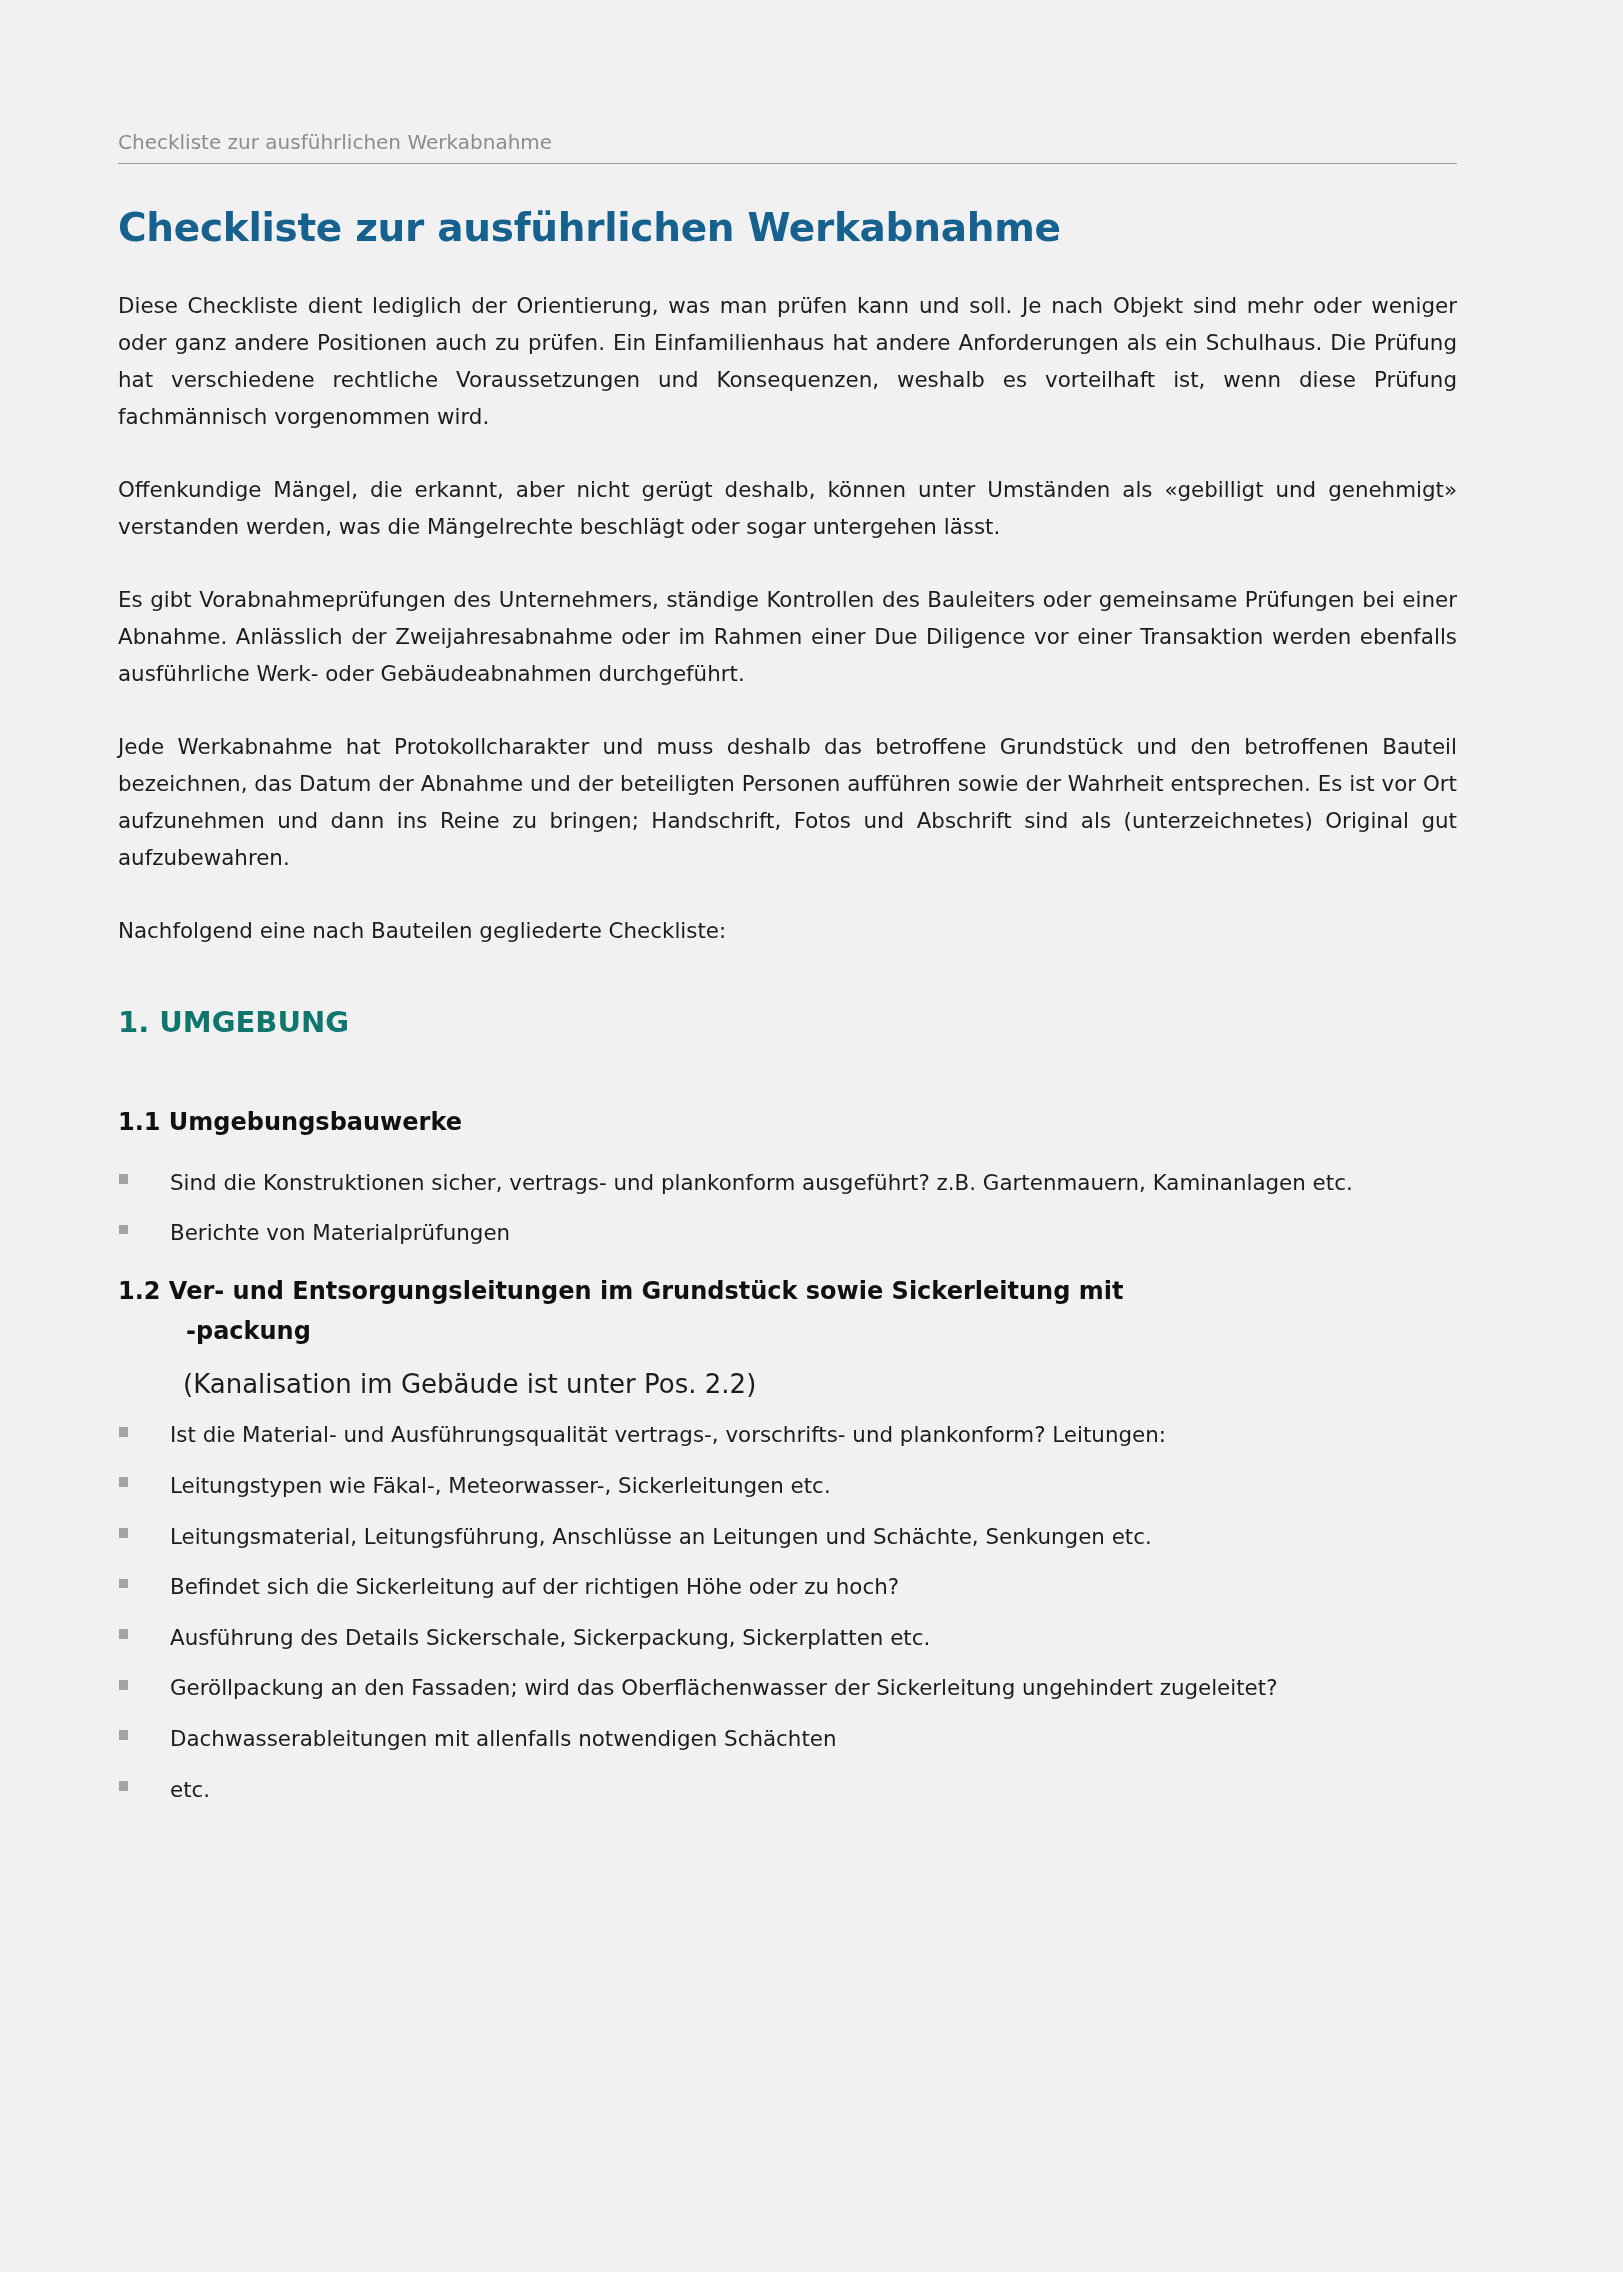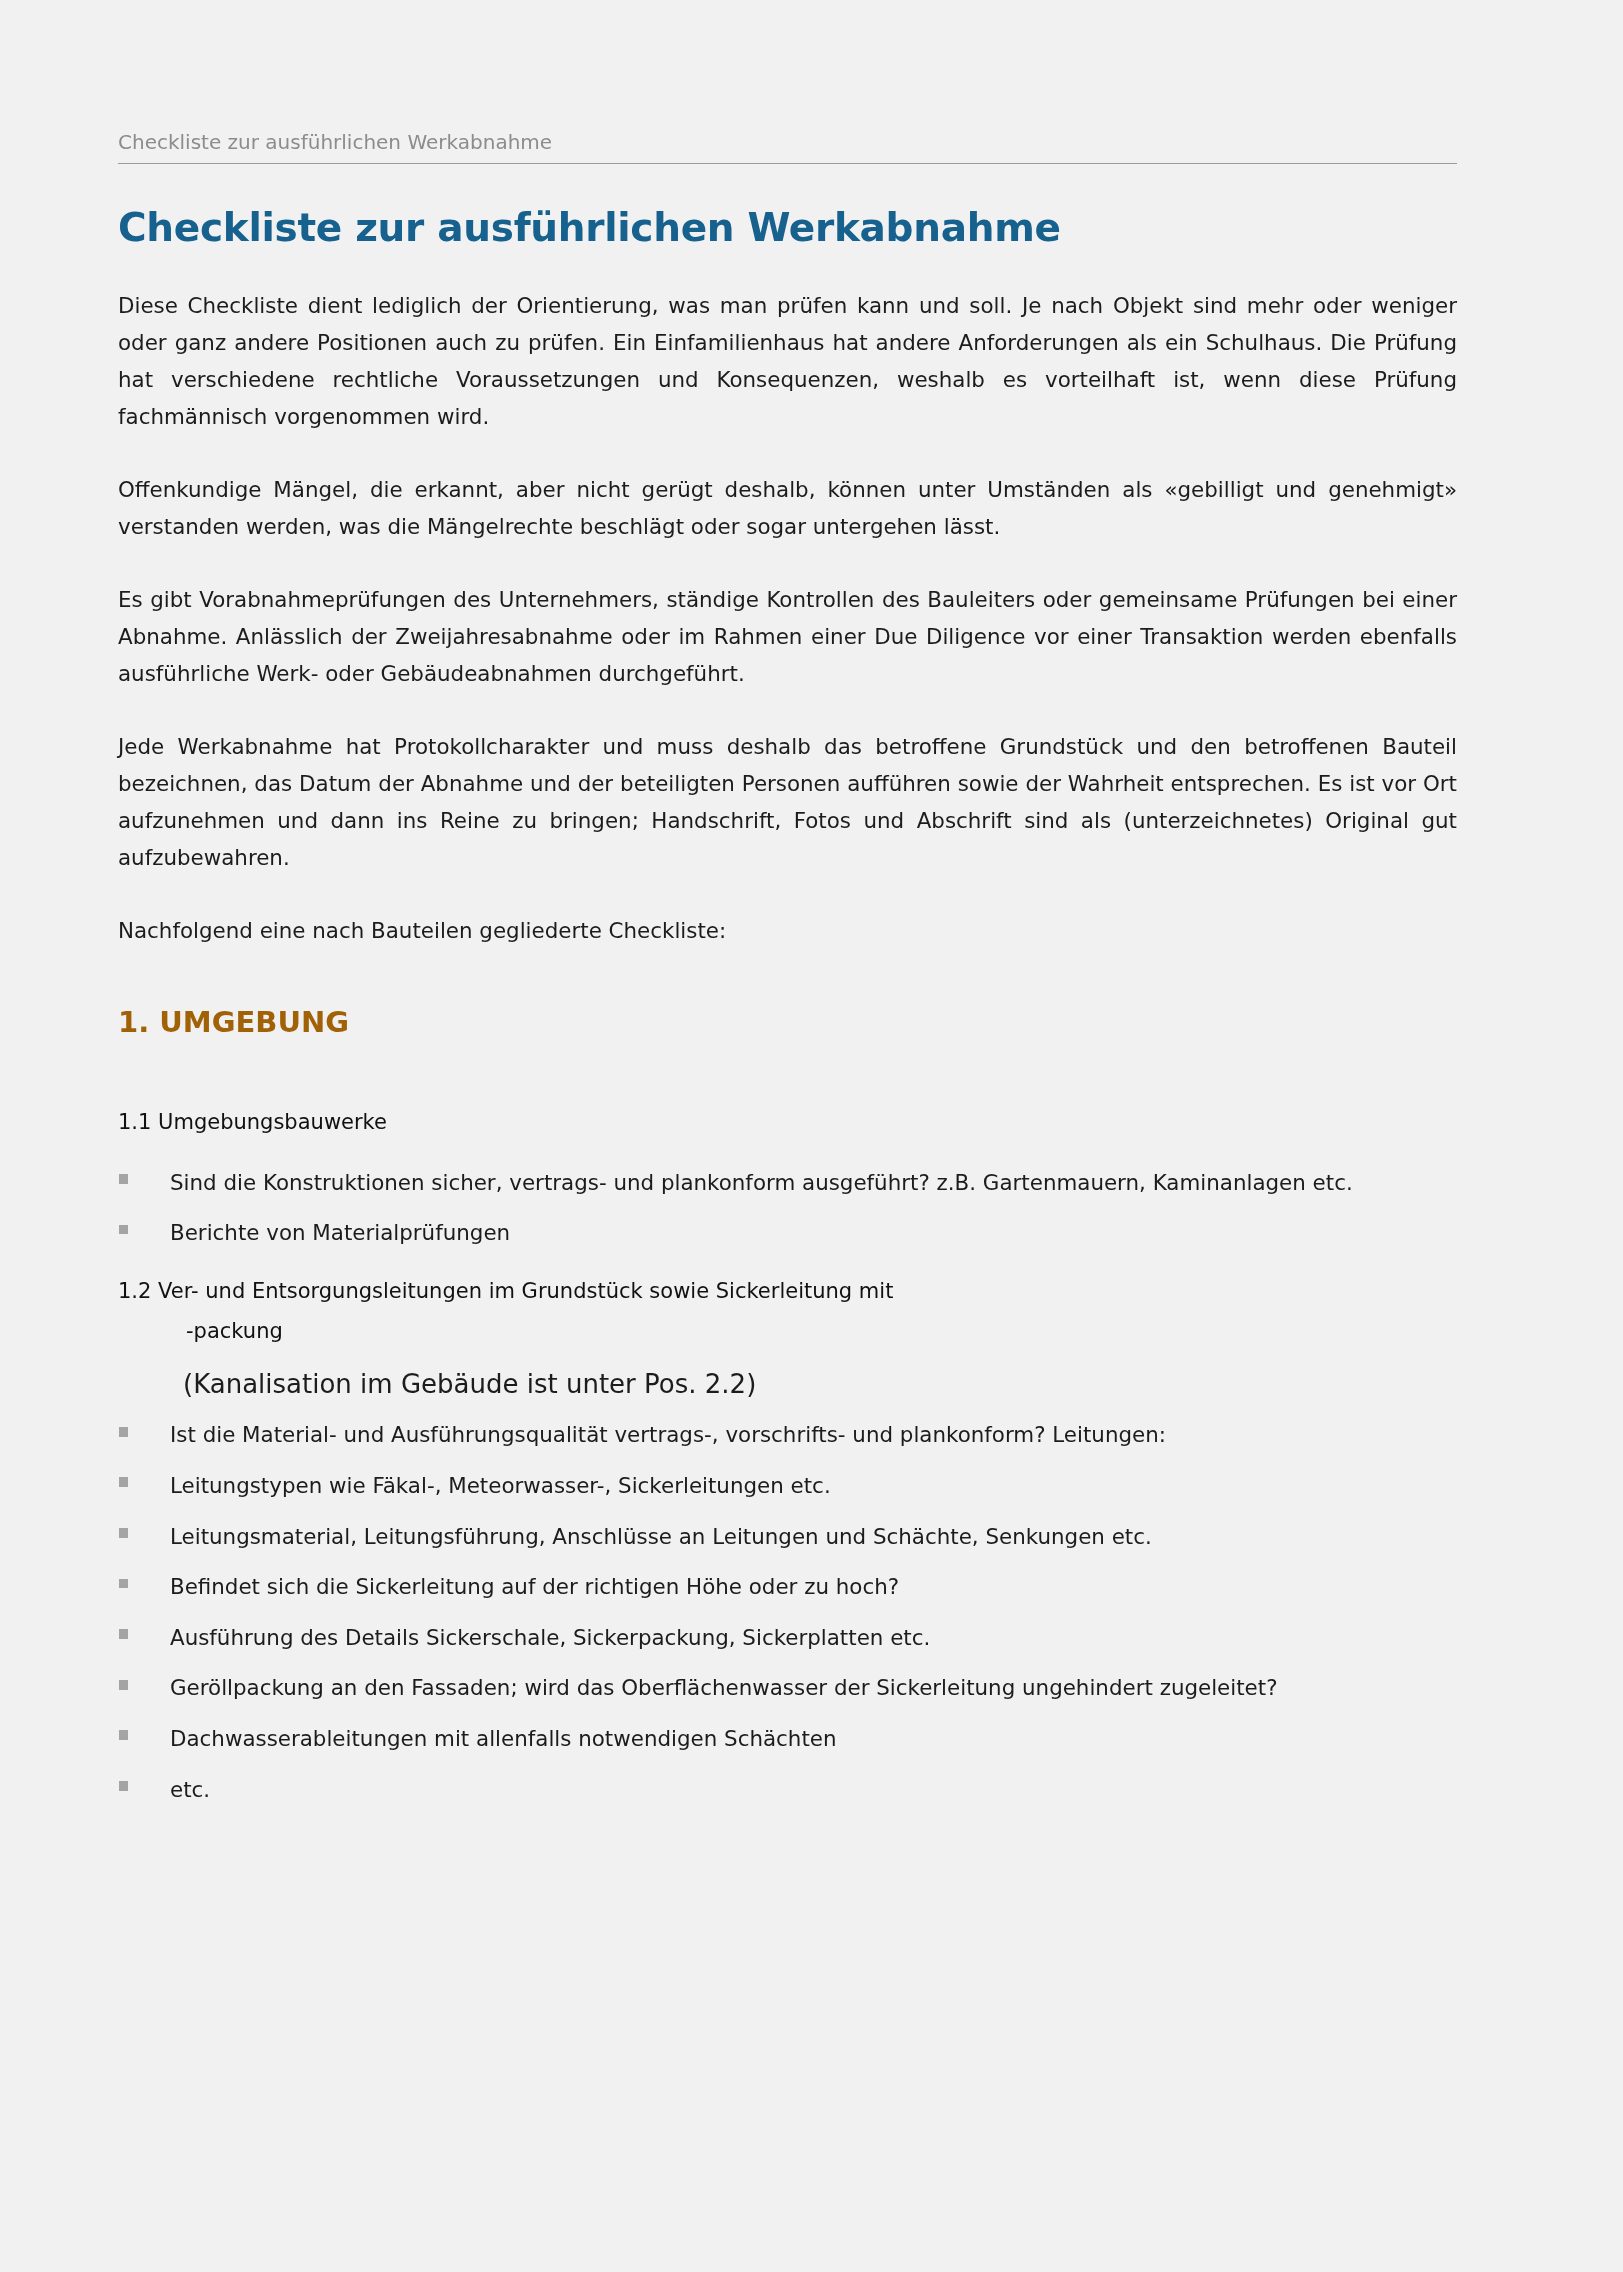--- a/index.html
+++ b/index.html
@@ -50,27 +50,27 @@
   p.lead-in {
     margin: 36px 0 0 0;
     font-size: 21.4px;
     line-height: 37px;
   }
   h2.section-heading {
     margin: 56px 0 0 0;
     font-size: 29px;
     line-height: 35px;
     font-weight: bold;
-    color: #a16207;
+    color: #0f766e;
   }
   h3.subsection-heading {
     margin: 62px 0 0 0;
-    font-size: 21px;
+    font-size: 24px;
     line-height: 40px;
-    font-weight: normal;
+    font-weight: bold;
     color: #111111;
   }
   h3.subsection-heading.tight {
     margin-top: 19.5px;
   }
   h3 .heading-line2 {
     display: block;
     margin-left: 68px;
   }
   p.subsection-note {

